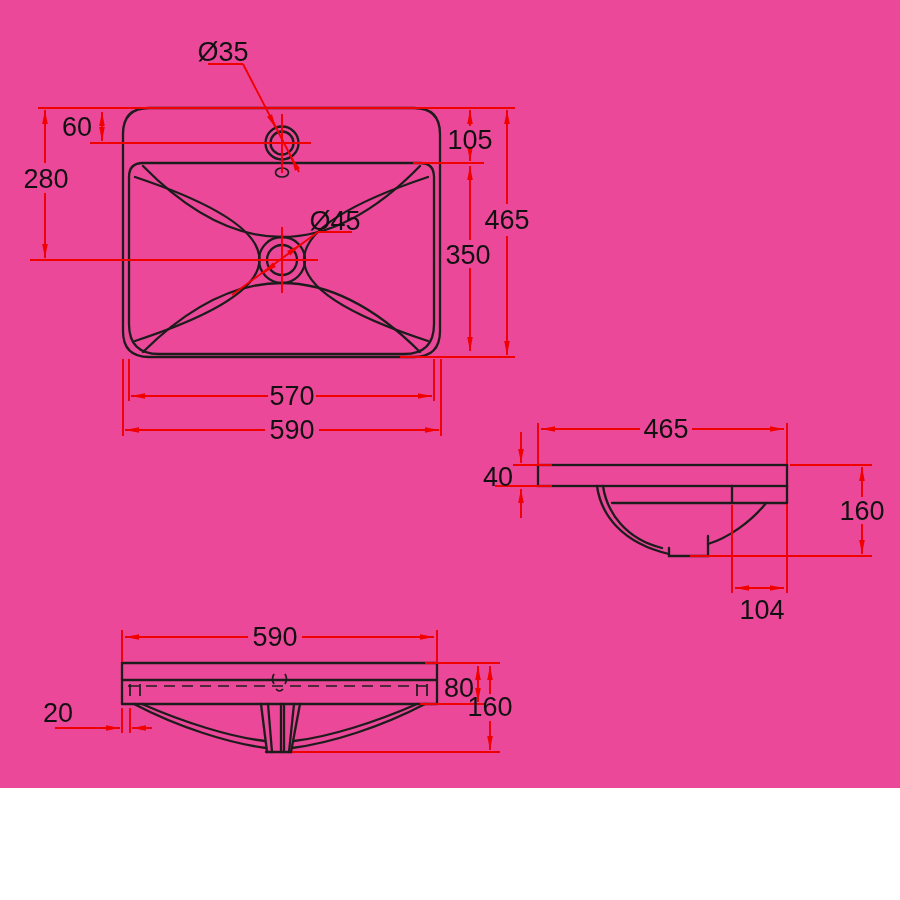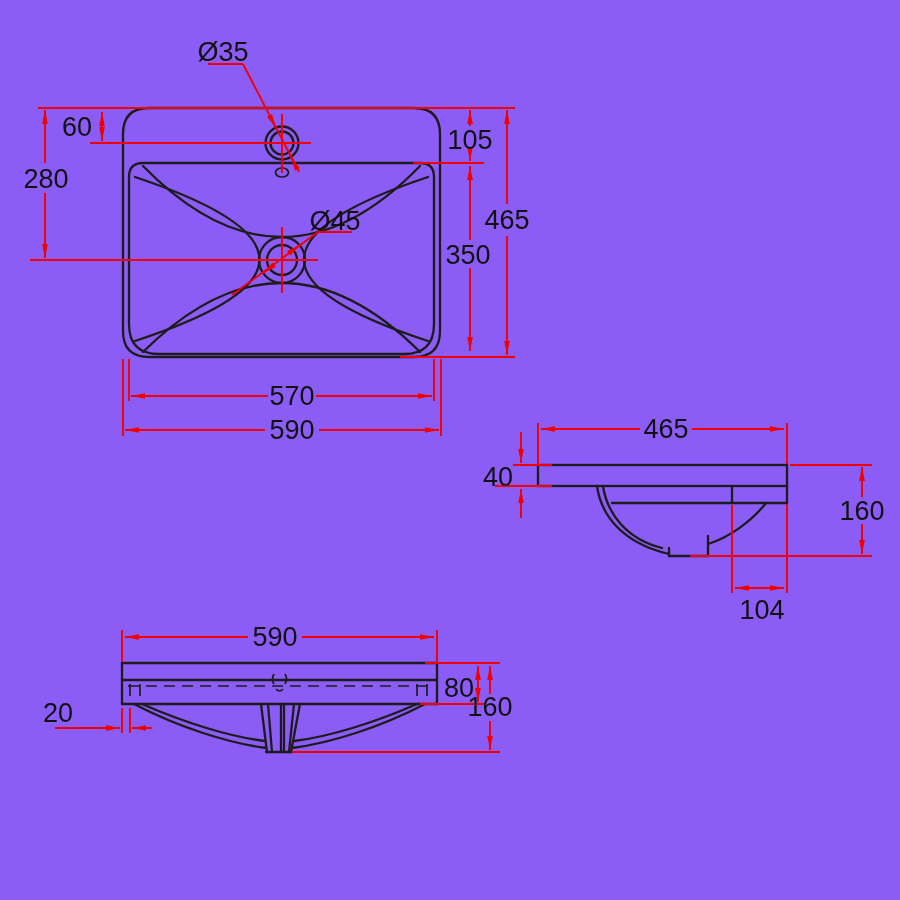--- a/index.html
+++ b/index.html
@@ -1,16 +1,16 @@
 <!DOCTYPE html>
 <html><head>
 <meta charset="utf-8">
 <style>
   html,body{margin:0;padding:0;background:#ffffff;}
-  .stage{width:900px;height:900px;position:relative;background:#8b5cf6;}
+  .stage{width:900px;height:788px;position:relative;background:#ec4899;}
   svg text{font-family:"Liberation Sans","DejaVu Sans",sans-serif;font-size:27px;fill:#111111;}
   .blk{stroke:#1c1c1c;stroke-width:2.3;fill:none;stroke-linecap:round;}
   .blk-thin{stroke:#1c1c1c;stroke-width:1.7;fill:none;}
   .red{stroke:#f10000;stroke-width:1.9;fill:none;stroke-linecap:butt;}
 </style>
 </head>
 <body>
 
 <div class="stage">
 <svg width="900" height="900" viewBox="0 0 900 900" xmlns="http://www.w3.org/2000/svg">

